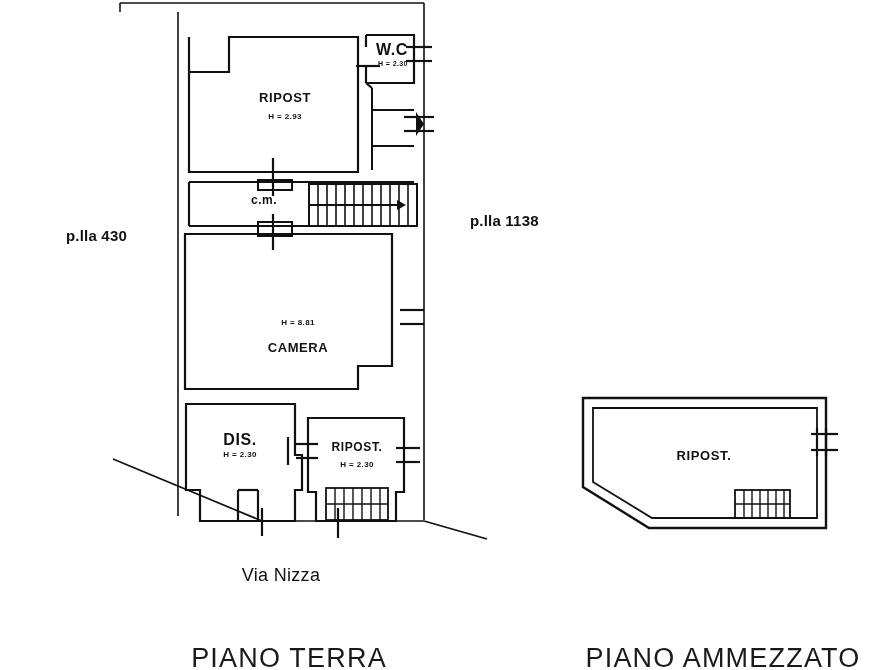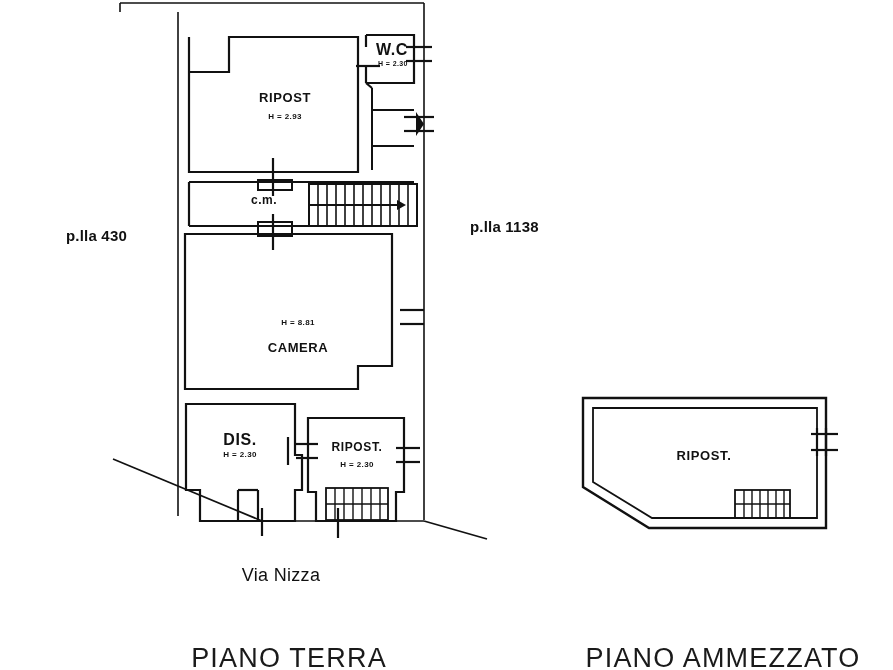--- a/index.html
+++ b/index.html
@@ -288,21 +288,21 @@
   <div class="txt room-name ctr" style="left:298px; top:298px;margin-top:42px;">CAMERA</div>
   <div class="txt room-h ctr" style="left:298px; top:318px;">H = 8.81</div>
 
   <div class="txt room-name ctr" style="left:240px; top:431px; font-size:16px;">DIS.</div>
   <div class="txt room-h ctr" style="left:240px; top:450px;">H = 2.30</div>
 
   <div class="txt room-name ctr" style="left:357px; top:440px; font-size:12px;">RIPOST.</div>
   <div class="txt room-h ctr" style="left:357px; top:460px;">H = 2.30</div>
 
   <div class="txt parcel" style="left:66px; top:227px;">p.lla 430</div>
-  <div class="txt parcel" style="left:470px; top:218px;">p.lla 1138</div>
+  <div class="txt parcel" style="left:470px; top:212px;">p.lla 1138</div>
 
   <div class="txt street ctr" style="left:281px; top:565px;">Via Nizza</div>
 
   <div class="txt room-name ctr" style="left:704px; top:448px;">RIPOST.</div>
 
   <div class="txt sheet-title ctr" style="left:289px; top:643px;">PIANO TERRA</div>
   <div class="txt sheet-title ctr" style="left:723px; top:643px;">PIANO AMMEZZATO</div>
 
 </div>
 

